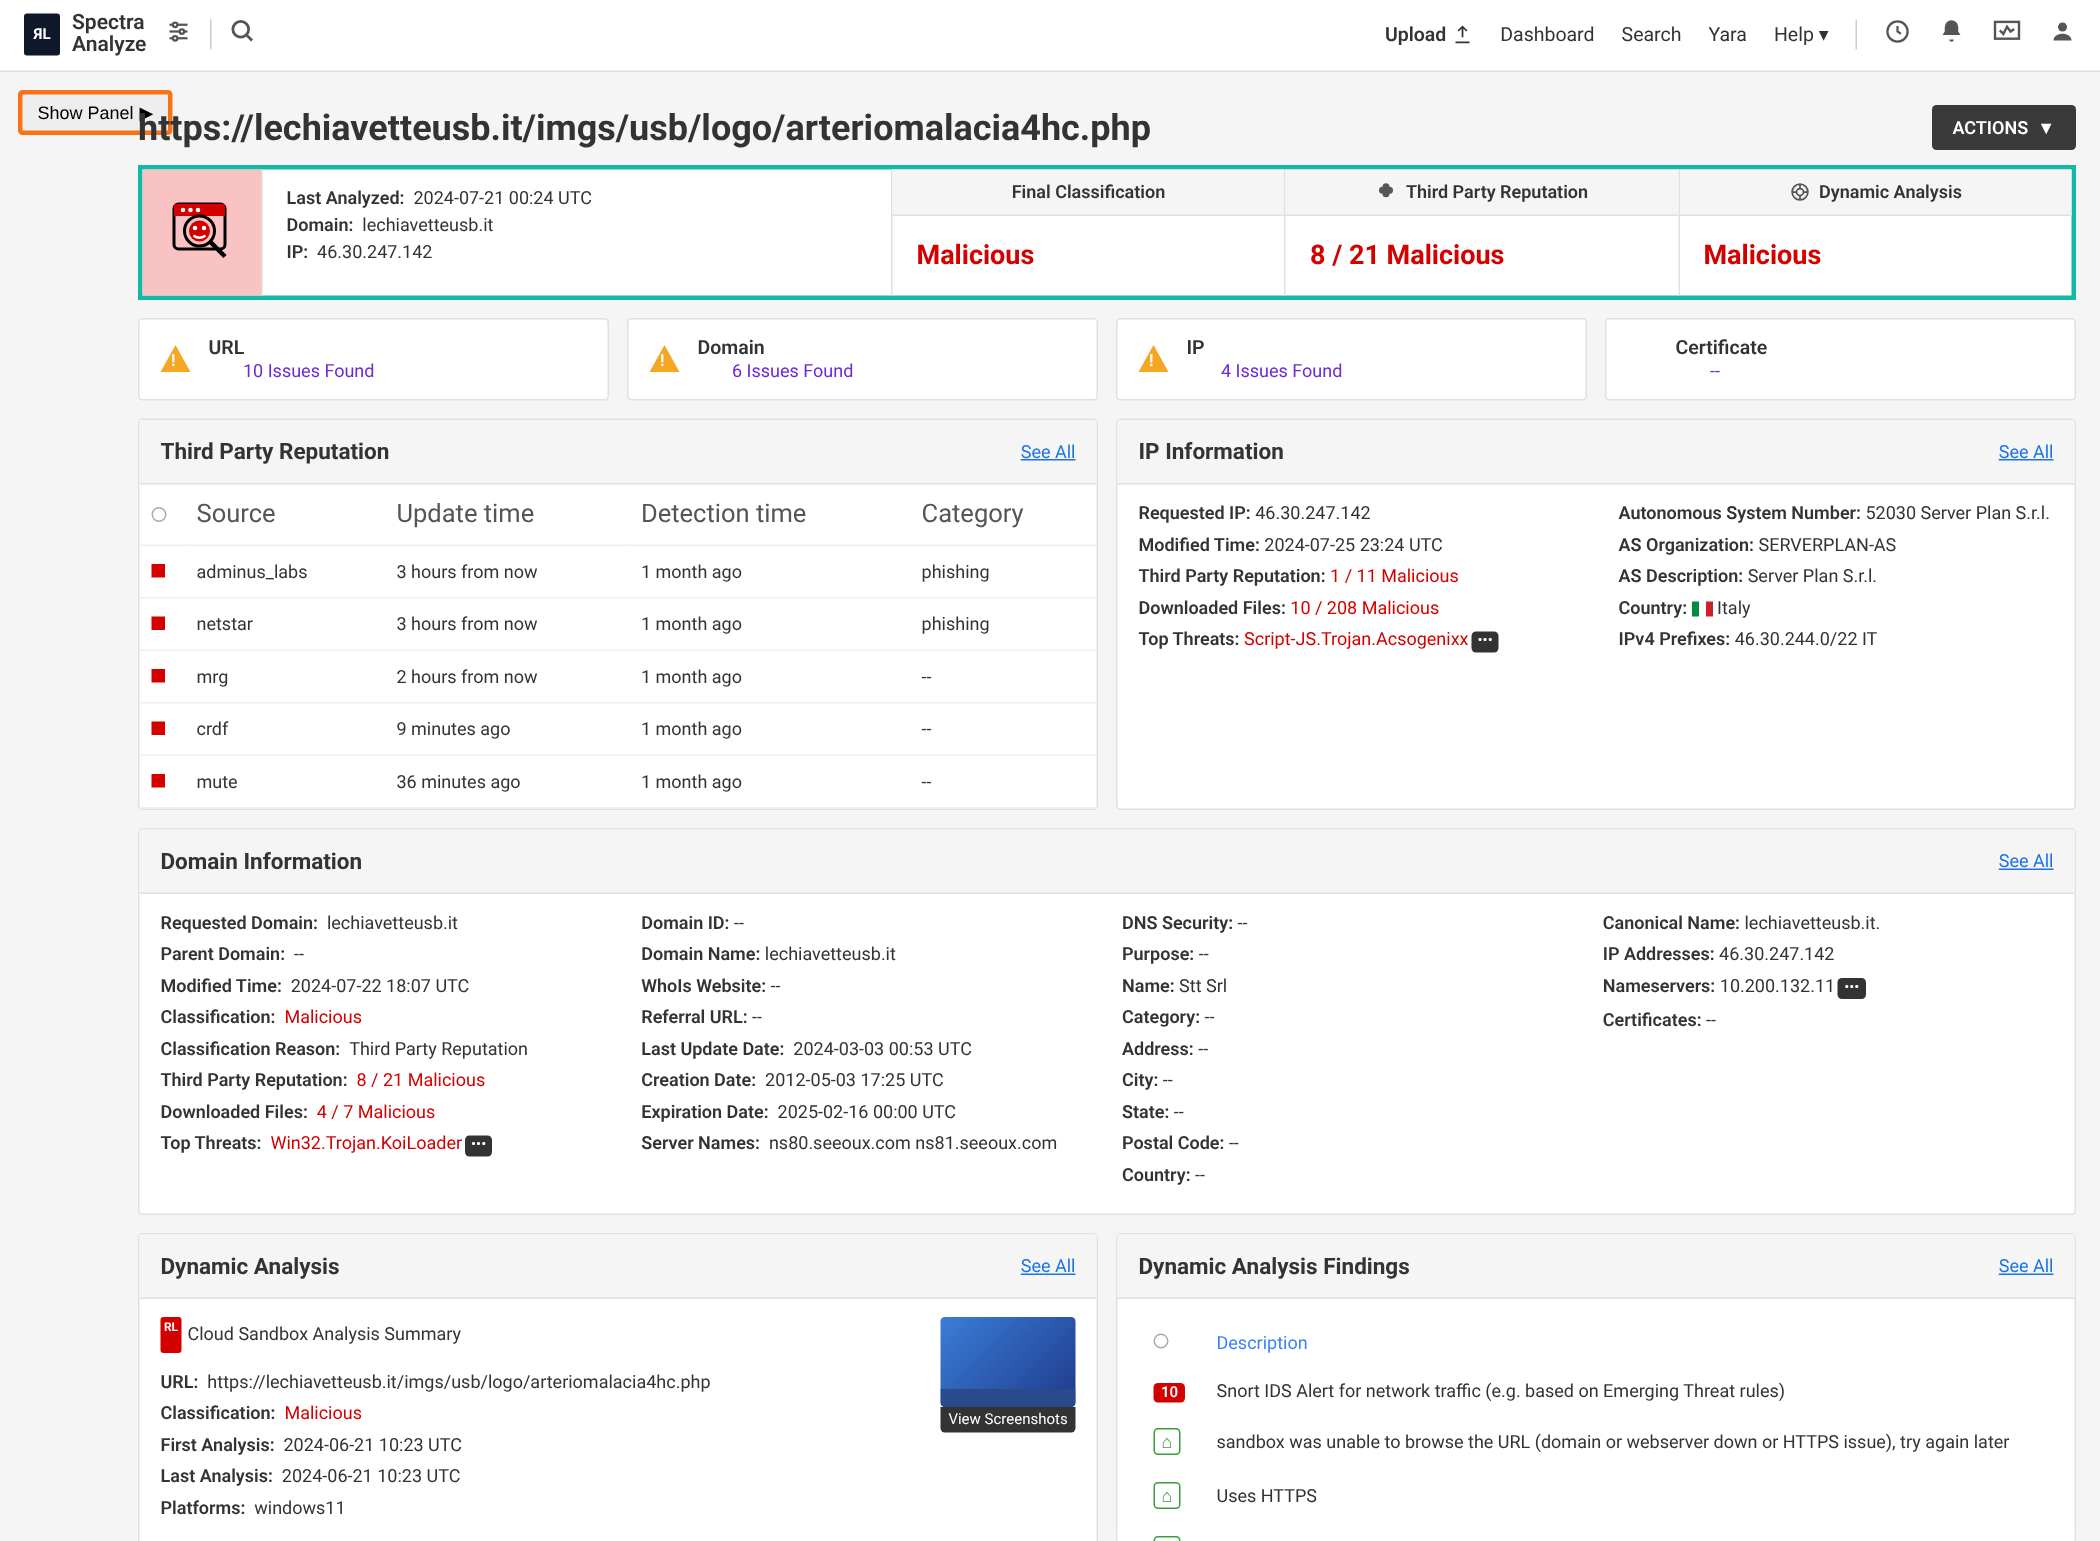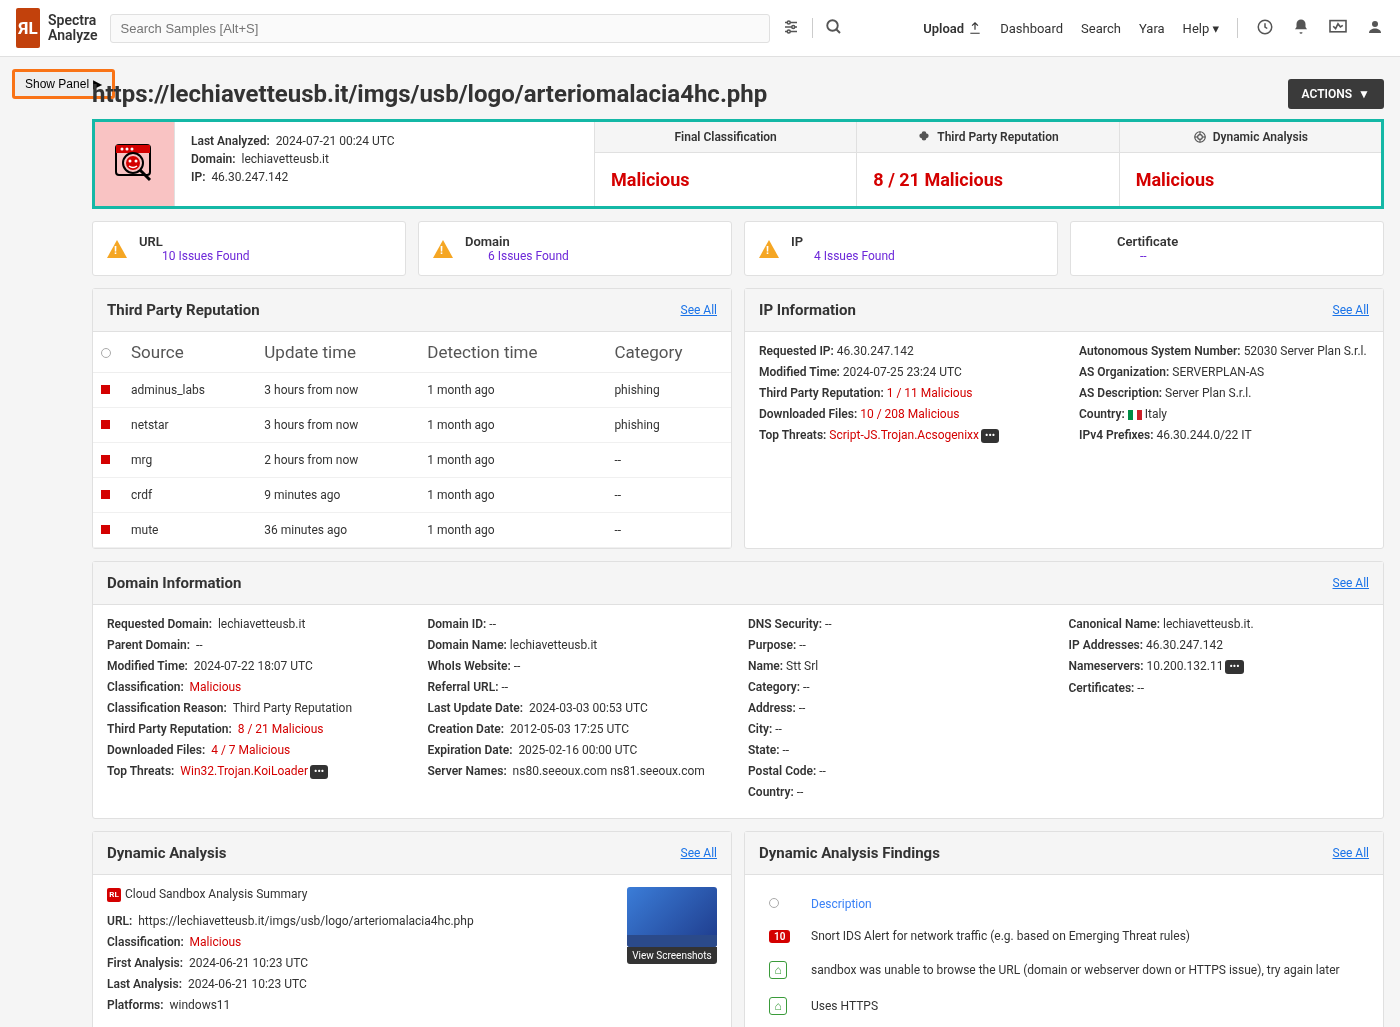--- a/index.html
+++ b/index.html
@@ -1,19 +1,19 @@
 <!DOCTYPE html>
 <html><head>
 <meta charset="utf-8">
 <style>
 * { box-sizing: border-box; margin: 0; padding: 0; }
 body { font-family: -apple-system, BlinkMacSystemFont, "Segoe UI", Roboto, sans-serif; background: #f5f5f5; color: #333; font-size: 13px; }
 .topbar { background: #fff; border-bottom: 1px solid #e0e0e0; display: flex; align-items: center; padding: 8px 16px; gap: 12px; }
 .logo { display: flex; align-items: center; gap: 8px; }
-.logo-badge { width: 24px; height: 40px; background: #c2410c; color: #fff; display: flex; align-items: center; justify-content: center; font-weight: bold; font-size: 17px; border-radius: 2px; }
+.logo-badge { width: 24px; height: 28px; background: #0f172a; color: #fff; display: flex; align-items: center; justify-content: center; font-weight: bold; font-size: 10px; border-radius: 2px; }
 .logo-text { font-weight: 600; font-size: 14px; line-height: 1.1; }
 .search-box { flex: 1; max-width: 660px; }
 .search-box input { width: 100%; padding: 6px 10px; border: 1px solid #e0e0e0; border-radius: 3px; font-size: 13px; background: #fafafa; }
 .topbar-right { display: flex; align-items: center; gap: 18px; margin-left: auto; }
 .topbar-icon { color: #555; cursor: pointer; }
 .divider { width: 1px; height: 20px; background: #ccc; }
 .nav-link { color: #333; cursor: pointer; font-size: 13px; }
 .nav-upload { font-weight: 600; display: flex; align-items: center; gap: 4px; }
 .main { padding: 12px 16px 30px 12px; }
 .show-panel { display: inline-flex; align-items: center; gap: 4px; padding: 5px 10px; background: #eee; border: 3px solid #f97316; border-radius: 3px; font-size: 12px; cursor: pointer; margin-bottom: 8px; }
@@ -55,33 +55,30 @@
 .findings-table th { text-align: left; padding: 8px; font-weight: 400; color: #3b82f6; font-size: 12px; }
 .findings-table td { padding: 8px; font-size: 12px; }
 .badge-red { background: #d40000; color: #fff; border-radius: 3px; padding: 1px 5px; font-size: 10px; font-weight: 600; }
 .badge-green { border: 1.5px solid #3a9b3a; color: #3a9b3a; border-radius: 3px; width: 18px; height: 18px; display: inline-flex; align-items: center; justify-content: center; }
 .screenshot-box { position: relative; width: 90px; }
 .screenshot-img { width: 90px; height: 60px; background: linear-gradient(135deg, #3b7dd8, #1e3a8a); border-radius: 3px; position: relative; overflow: hidden; }
 .screenshot-img::before { content: ""; position: absolute; bottom: 0; left: 0; width: 100%; height: 12px; background: #2b4a8a; }
 .screenshot-label { background: #333; color: #fff; font-size: 10px; text-align: center; padding: 3px; border-radius: 0 0 3px 3px; cursor: pointer; }
 .da-body { display: flex; justify-content: space-between; gap: 20px; }
 .flag-it { display: inline-block; width: 14px; height: 10px; background: linear-gradient(to right, #008C45 33%, #fff 33% 66%, #CD212A 66%); vertical-align: middle; margin-right: 3px; }
-.rl-badge { display: inline-block; width: 14px; height: 14px; background: #d40000; color: #fff; font-size: 8px; font-weight: bold; text-align: center; line-height: 14px; border-radius: 2px; vertical-align: middle; margin-right: 4px; }
+.rl-badge { display: inline-block; width: 14px; height: 24px; background: #d40000; color: #fff; font-size: 8px; font-weight: bold; text-align: center; line-height: 14px; border-radius: 2px; vertical-align: middle; margin-right: 4px; }
 </style>
 </head>
 <body>
 
 <div class="topbar">
   <div class="logo">
     <div class="logo-badge">ЯL</div>
     <div class="logo-text" style="white-space:pre">Spectra
 Analyze</div>
-  </div>
-  <div class="search-box">
-    <input placeholder="Search Samples [Alt+S]" style="">
   </div>
   <span class="topbar-icon">
     <svg width="18" height="18" viewBox="0 0 24 24" fill="none" stroke="currentColor" stroke-width="2">
         <line x1="4" y1="6" x2="20" y2="6"></line>
         <line x1="4" y1="12" x2="20" y2="12"></line>
         <line x1="4" y1="18" x2="20" y2="18"></line>
         <circle cx="9" cy="6" r="2" fill="#fff"></circle>
         <circle cx="15" cy="12" r="2" fill="#fff"></circle>
         <circle cx="9" cy="18" r="2" fill="#fff"></circle>
       </svg>

